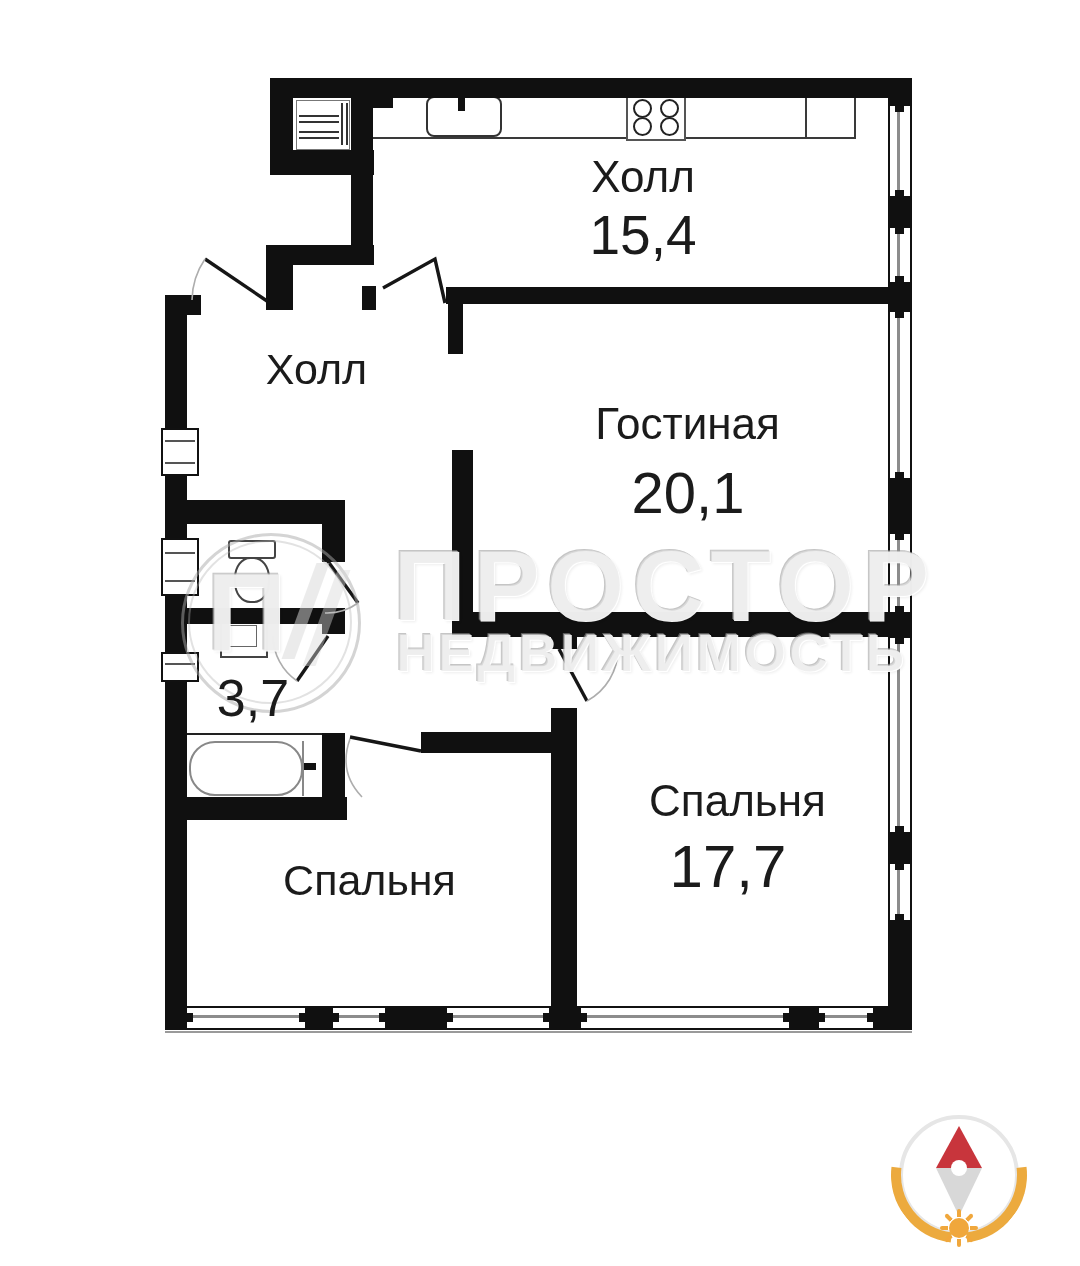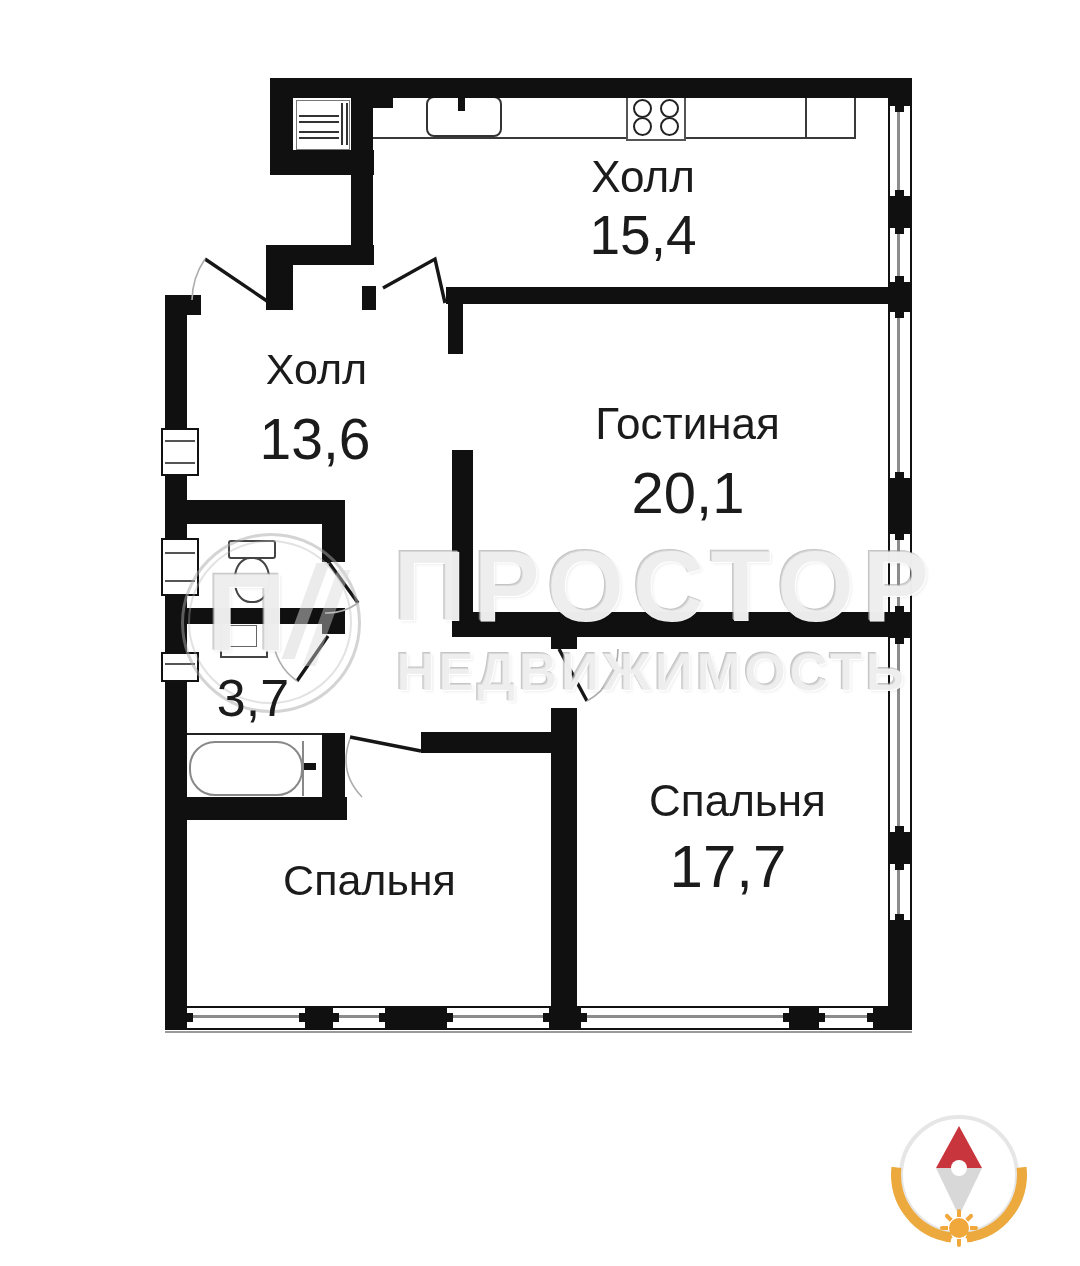--- a/index.html
+++ b/index.html
@@ -149,35 +149,34 @@
     <path class="arcline" d="M297,681 A55,55 0 0 1 273,636"></path>
     <path class="leafline" d="M421,751 L350,737"></path>
     <path class="arcline" d="M350,739 Q338,772 362,797"></path>
     <path class="leafline" d="M559,649 L587,701"></path>
     <path class="arcline" d="M587,701 A59,59 0 0 0 618,649"></path>
   </svg>
 
   <div class="lbl room" style="left:558px;top:155px;width:170px">Холл</div>
   <div class="lbl area" style="left:558px;top:208px;width:170px;font-size:55px">15,4</div>
   <div class="lbl room" style="left:234px;top:348px;width:165px;font-size:43px">Холл</div>
-  <div class="lbl area" style="left:230px;top:411px;width:170px;font-size:57px">13,6</div>
   <div class="lbl room" style="left:570px;top:402px;width:235px">Гостиная</div>
   <div class="lbl area" style="left:598px;top:464px;width:180px;font-size:58px">20,1</div>
   <div class="lbl area" style="left:193px;top:672px;width:120px;font-size:52px">3,7</div>
   <div class="lbl room" style="left:620px;top:779px;width:235px">Спальня</div>
   <div class="lbl area" style="left:638px;top:837px;width:180px;font-size:60px">17,7</div>
   <div class="lbl room" style="left:252px;top:859px;width:235px;font-size:43px">Спальня</div>
 
   <div class="ring" style="left:181px;top:533px;width:174px;height:174px;border:3px solid rgba(170,170,170,0.5)"></div>
   <div class="ring" style="left:188px;top:540px;width:160px;height:160px;border:2px solid rgba(180,180,180,0.38)"></div>
   <div class="wm" style="left:206px;top:556px;font-size:112px;line-height:1">П</div>
   <div style="position:absolute;z-index:5;left:299px;top:563px;width:13px;height:96px;background:rgba(215,215,215,0.5);transform:skewX(-20deg)"></div>
   <div style="position:absolute;z-index:5;left:320px;top:570px;width:13px;height:96px;background:rgba(215,215,215,0.42);transform:skewX(-20deg)"></div>
   <div class="wm" style="left:393px;top:535px;width:517px;font-size:100px;letter-spacing:8px;line-height:1">ПРОСТОР</div>
-  <div class="wm" style="left:393px;top:644px;width:517px;font-size:54px;letter-spacing:3px;line-height:1">НЕДВИЖИМОСТЬ</div>
+  <div class="wm" style="left:393px;top:625px;width:517px;font-size:54px;letter-spacing:3px;line-height:1">НЕДВИЖИМОСТЬ</div>
 
   <div class="cmp" style="left:891px;top:1107px;width:136px;height:136px">
     <div style="position:absolute;left:8px;top:8px;width:112px;height:112px;border:4px solid #e6e6e6;border-radius:50%"></div>
     <div style="position:absolute;left:0;top:0;width:116px;height:116px;border:10px solid transparent;border-bottom-color:#ecaa3e;border-radius:50%;transform:rotate(-52deg)"></div>
     <div style="position:absolute;left:0;top:0;width:116px;height:116px;border:10px solid transparent;border-bottom-color:#ecaa3e;border-radius:50%;transform:rotate(52deg)"></div>
     <div style="position:absolute;left:45px;top:19px;width:0;height:0;border-left:23px solid transparent;border-right:23px solid transparent;border-bottom:42px solid #c8353c"></div>
     <div style="position:absolute;left:45px;top:61px;width:0;height:0;border-left:23px solid transparent;border-right:23px solid transparent;border-top:48px solid #d8d8d8"></div>
     <div style="position:absolute;left:60px;top:53px;width:16px;height:16px;background:#fff;border-radius:50%"></div>
   </div>
   <div class="cmp" style="left:944px;top:1213px;width:30px;height:30px">

